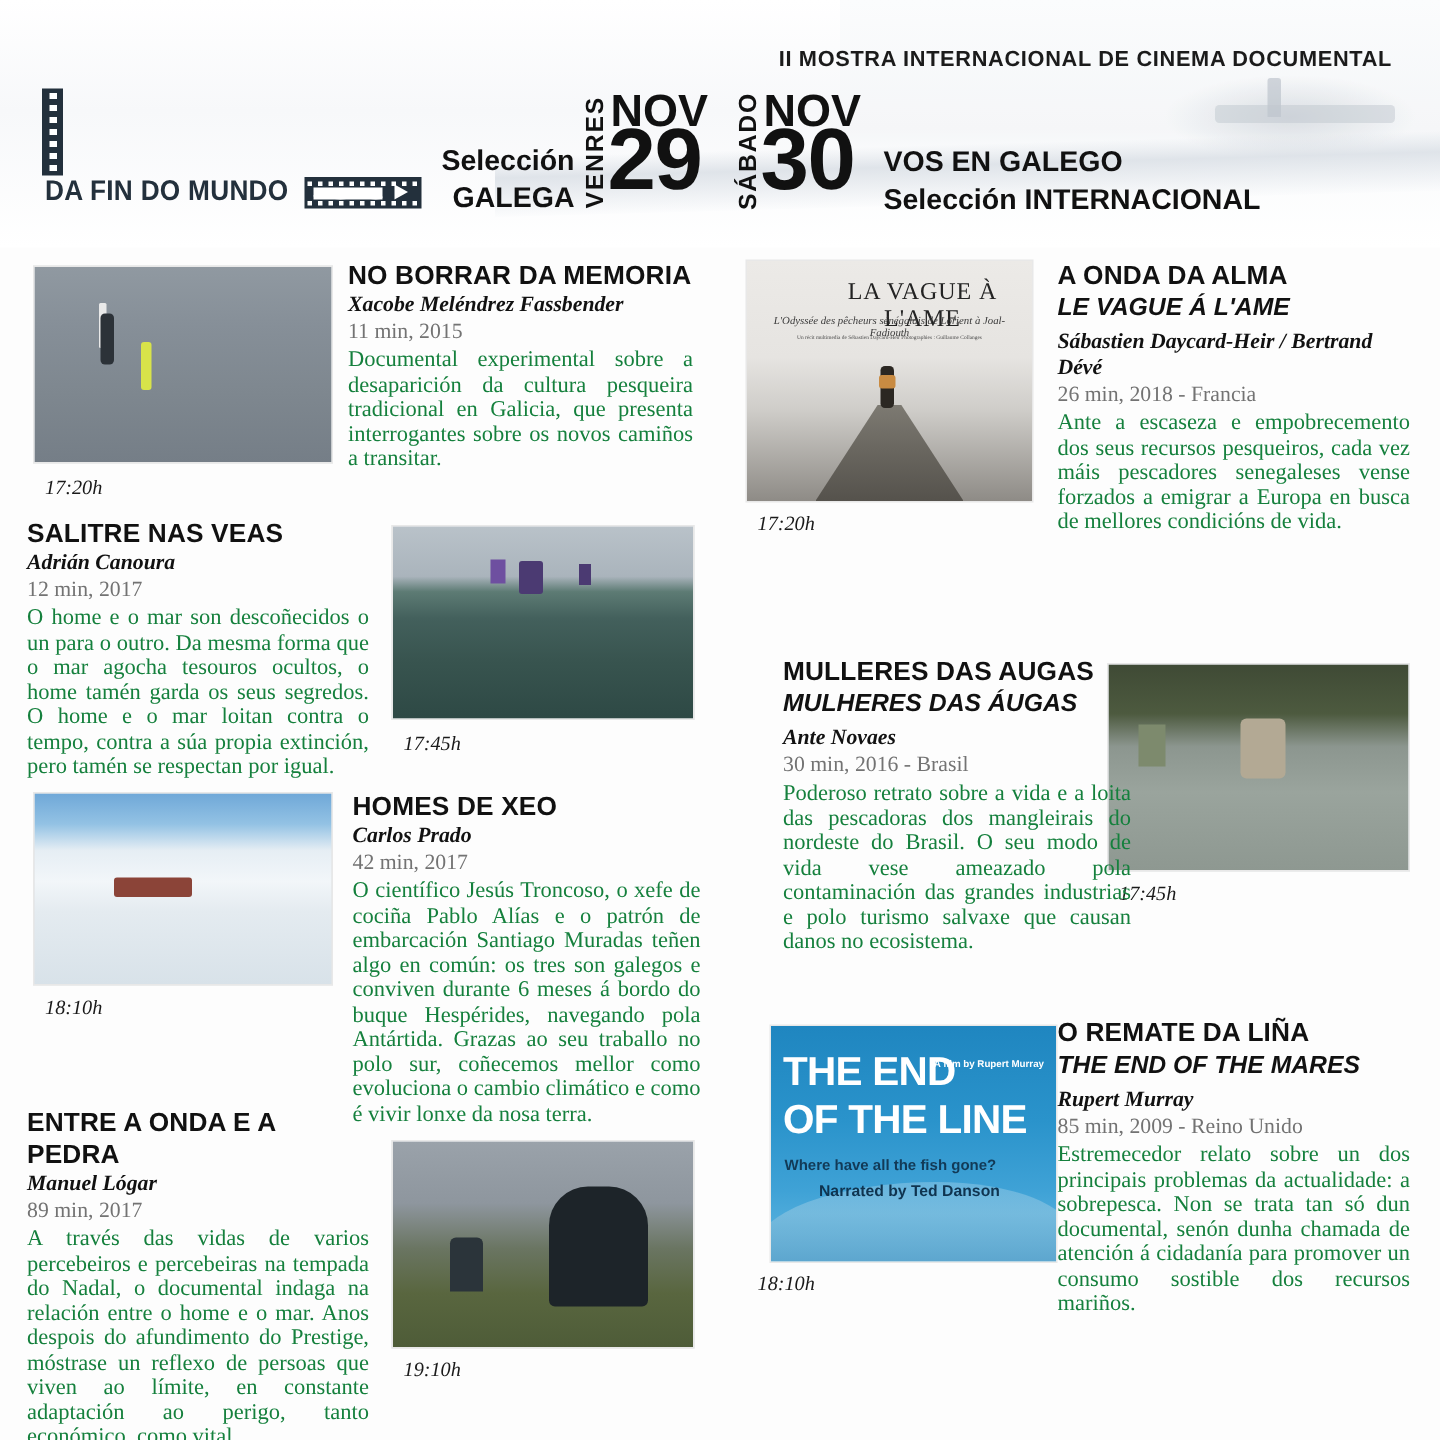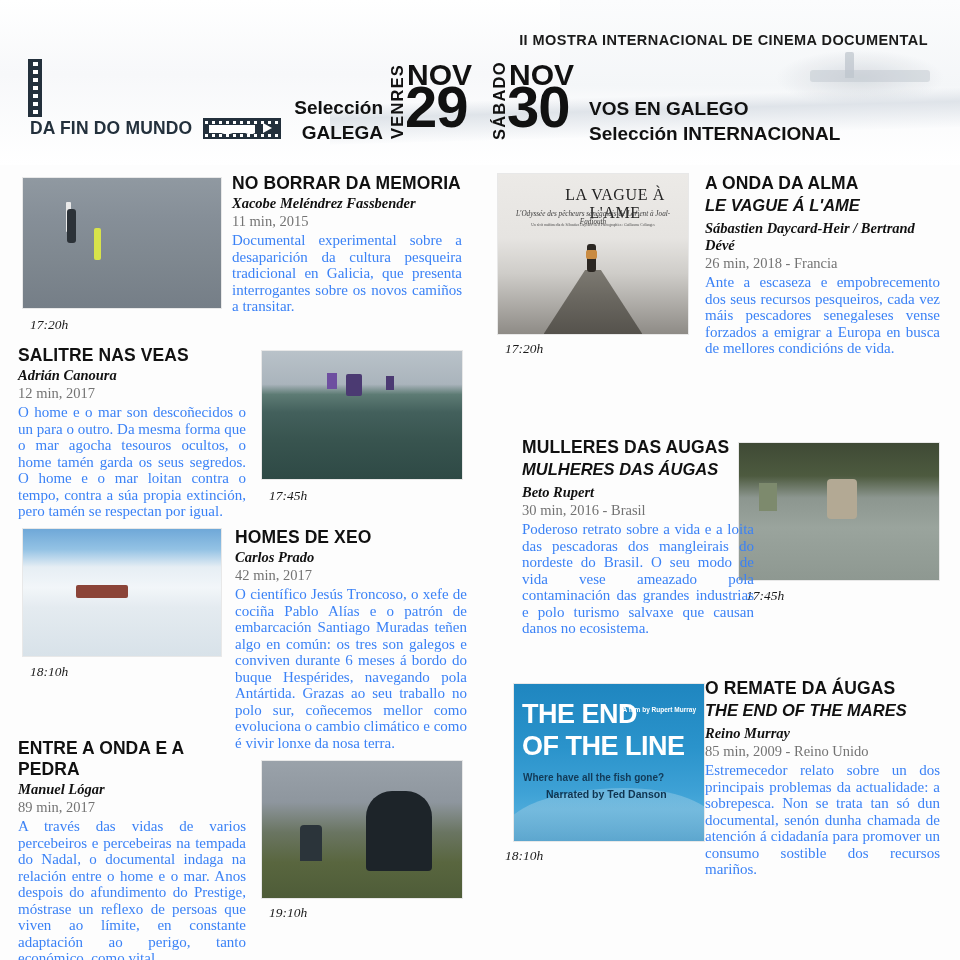--- a/index.html
+++ b/index.html
@@ -201,21 +201,21 @@
   .f-meta{
     font-family:Liberation Serif, serif;
     font-size:14.5px;
     color:#737373;
     line-height:18px;
     margin:0 0 1px 0;
   }
   .f-desc{
     font-family:"Liberation Serif", serif;
     font-size:15px;
-    color:#3b82f6;
+    color:#15803d;
     line-height:16.5px;
     text-align:justify;
     margin:2px 0 0 0;
   }
 
   
   .ph{position:absolute;inset:0;}
   .ph-marisco{
     background:
       linear-gradient(180deg,#9099a1 0%,#868f98 30%,#7e878f 65%,#757e87 100%);
@@ -481,39 +481,39 @@
     </div>
 
     <div class="entry">
       <div class="thumb" style="left:258px;top:277px;width:200px;height:137px;">
         <div class="ph ph-mangue"></div>
       </div>
       <div class="time" style="left:266px;top:423px;">17:45h</div>
       <div class="txt" style="left:15px;top:272px;width:232px;margin-left:27px;">
         <div class="f-title">MULLERES DAS AUGAS</div>
         <div class="f-subtitle">MULHERES DAS ÁUGAS</div>
-        <div class="f-dir">Beto Rupert</div>
+        <div class="f-dir">Ante Novaes</div>
         <div class="f-meta">30 min, 2016 - Brasil</div>
         <div class="f-desc">Poderoso retrato sobre a vida e a loita das pescadoras dos mangleirais do nordeste do Brasil. O seu modo de vida vese ameazado pola contaminación das grandes industrias e polo turismo salvaxe que causan danos no ecosistema.</div>
       </div>
     </div>
 
     <div class="entry">
       <div class="thumb poster-end" style="left:17px;top:518px;width:190px;height:157px;">
         <div class="pe-fish"></div>
         <div class="pe-line1">THE END</div>
         <div class="pe-line2">OF THE LINE</div>
         <div class="pe-credit">A film by Rupert Murray</div>
         <div class="pe-tag">Where have all the fish gone?</div>
         <div class="pe-narr">Narrated by Ted Danson</div>
       </div>
       <div class="time" style="left:25px;top:683px;">18:10h</div>
       <div class="txt" style="left:225px;top:513px;width:235px;">
-        <div class="f-title">O REMATE DA ÁUGAS</div>
+        <div class="f-title">O REMATE DA LIÑA</div>
         <div class="f-subtitle">THE END OF THE MARES</div>
-        <div class="f-dir">Reino Murray</div>
+        <div class="f-dir">Rupert Murray</div>
         <div class="f-meta">85 min, 2009 - Reino Unido</div>
         <div class="f-desc">Estremecedor relato sobre un dos principais problemas da actualidade: a sobrepesca. Non se trata tan só dun documental, senón dunha chamada de atención á cidadanía para promover un consumo sostible dos recursos mariños.</div>
       </div>
     </div>
   </div>
 
 </div>
 
 </body></html>

